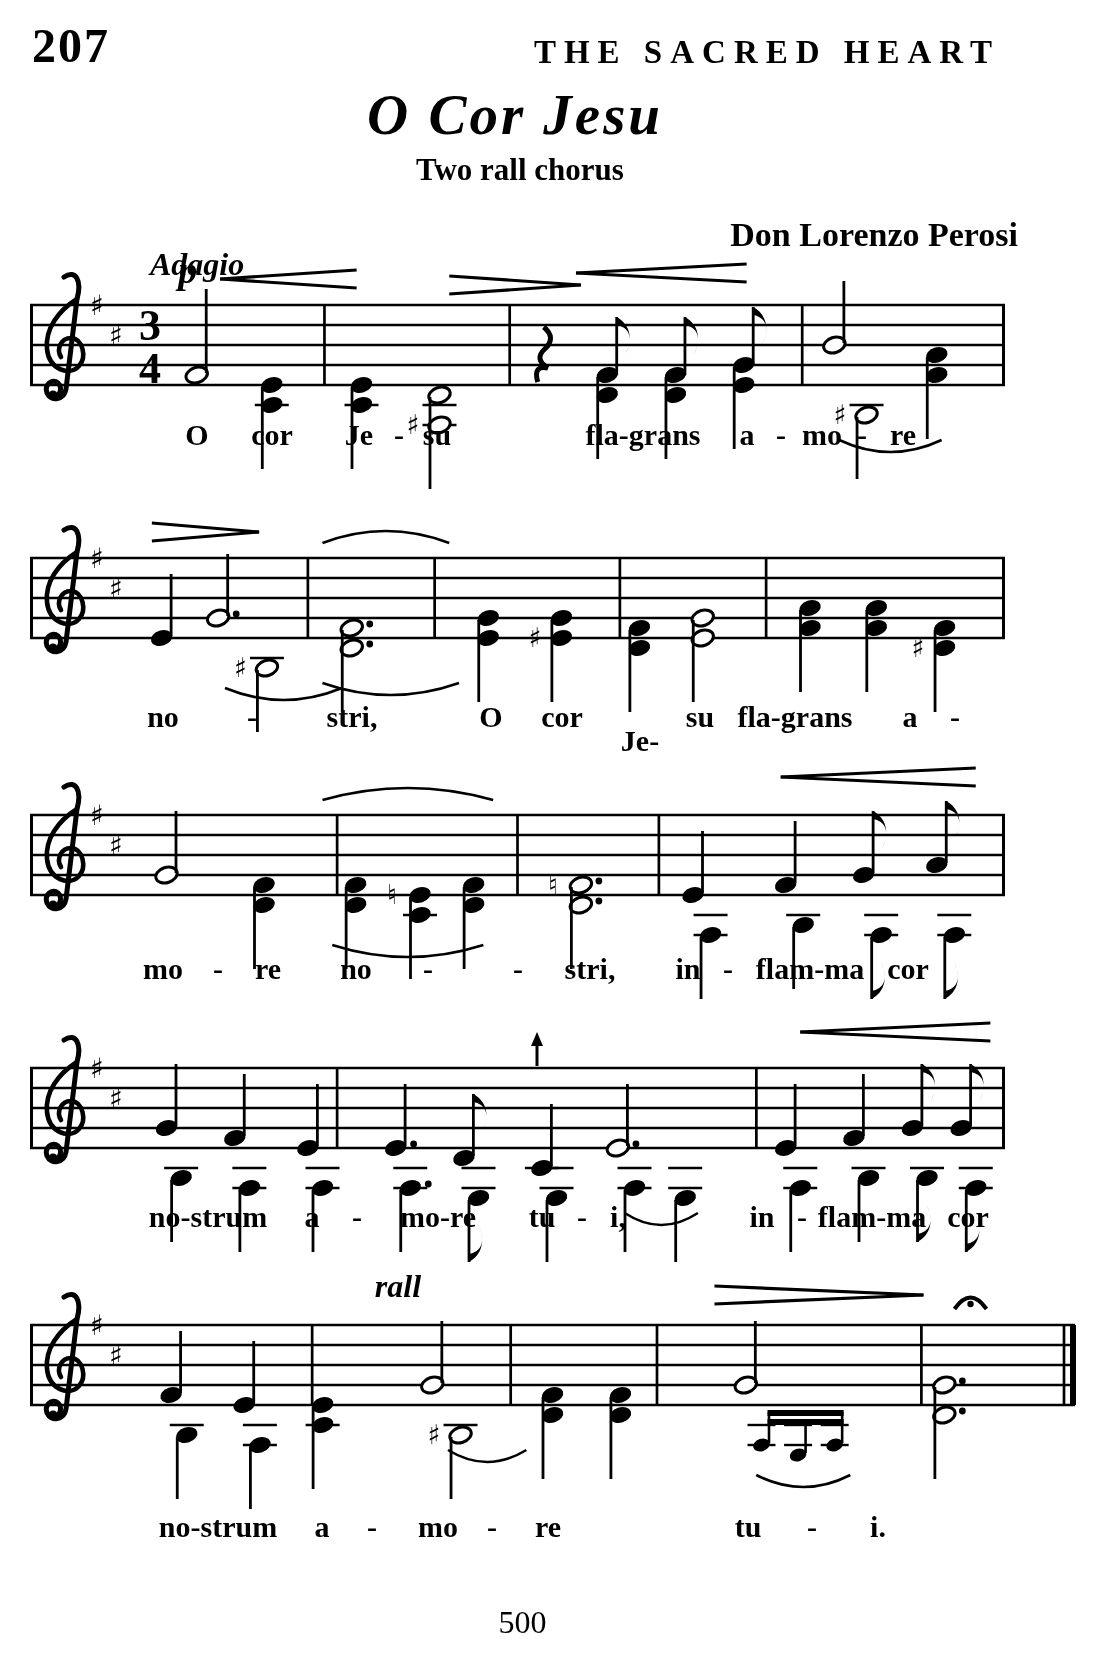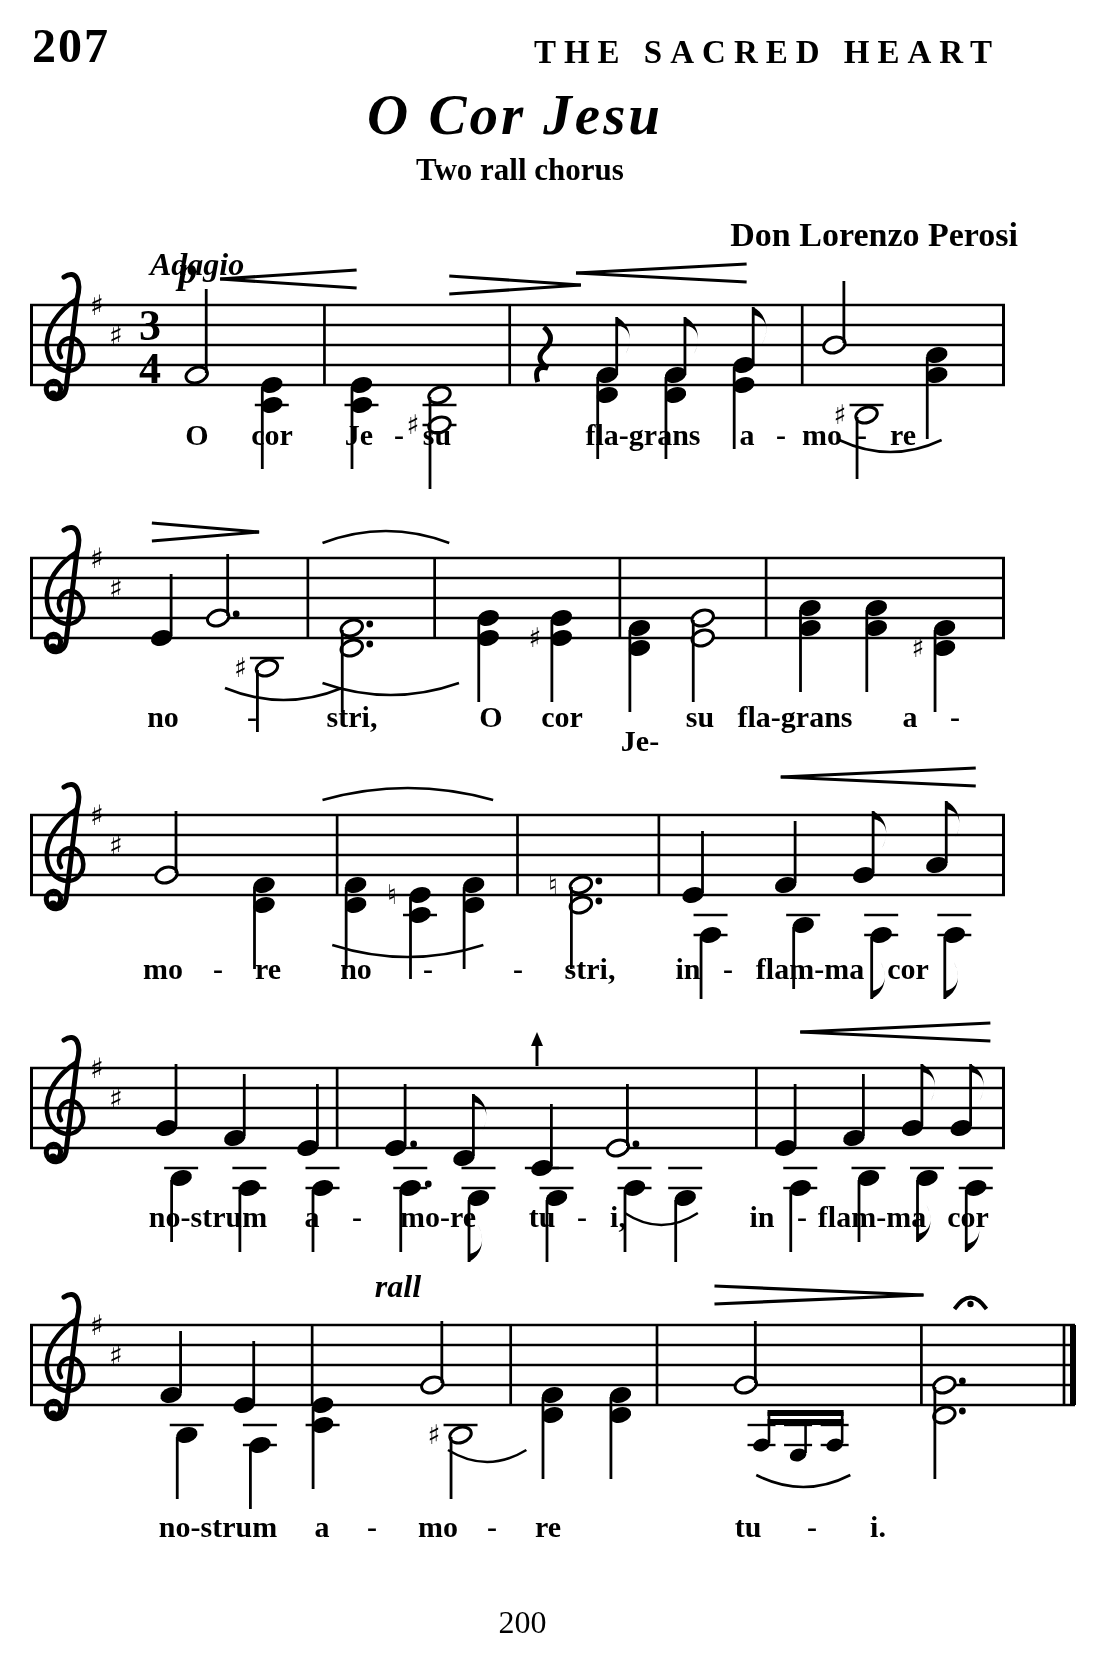--- a/index.html
+++ b/index.html
@@ -447,14 +447,14 @@
       <div class="lyric" style="left: 218px; top: 1510px;">no-strum</div>
       <div class="lyric" style="left: 322px; top: 1510px;">a</div>
       <div class="lyric" style="left: 372px; top: 1510px;">-</div>
       <div class="lyric" style="left: 438px; top: 1510px;">mo</div>
       <div class="lyric" style="left: 492px; top: 1510px;">-</div>
       <div class="lyric" style="left: 548px; top: 1510px;">re</div>
       <div class="lyric" style="left: 748px; top: 1510px;">tu</div>
       <div class="lyric" style="left: 812px; top: 1510px;">-</div>
       <div class="lyric" style="left: 878px; top: 1510px;">i.</div>
     </div>
-  <div class="footer">200</div>
+  <div class="footer">500</div>
 </div>
 
 </body></html>

